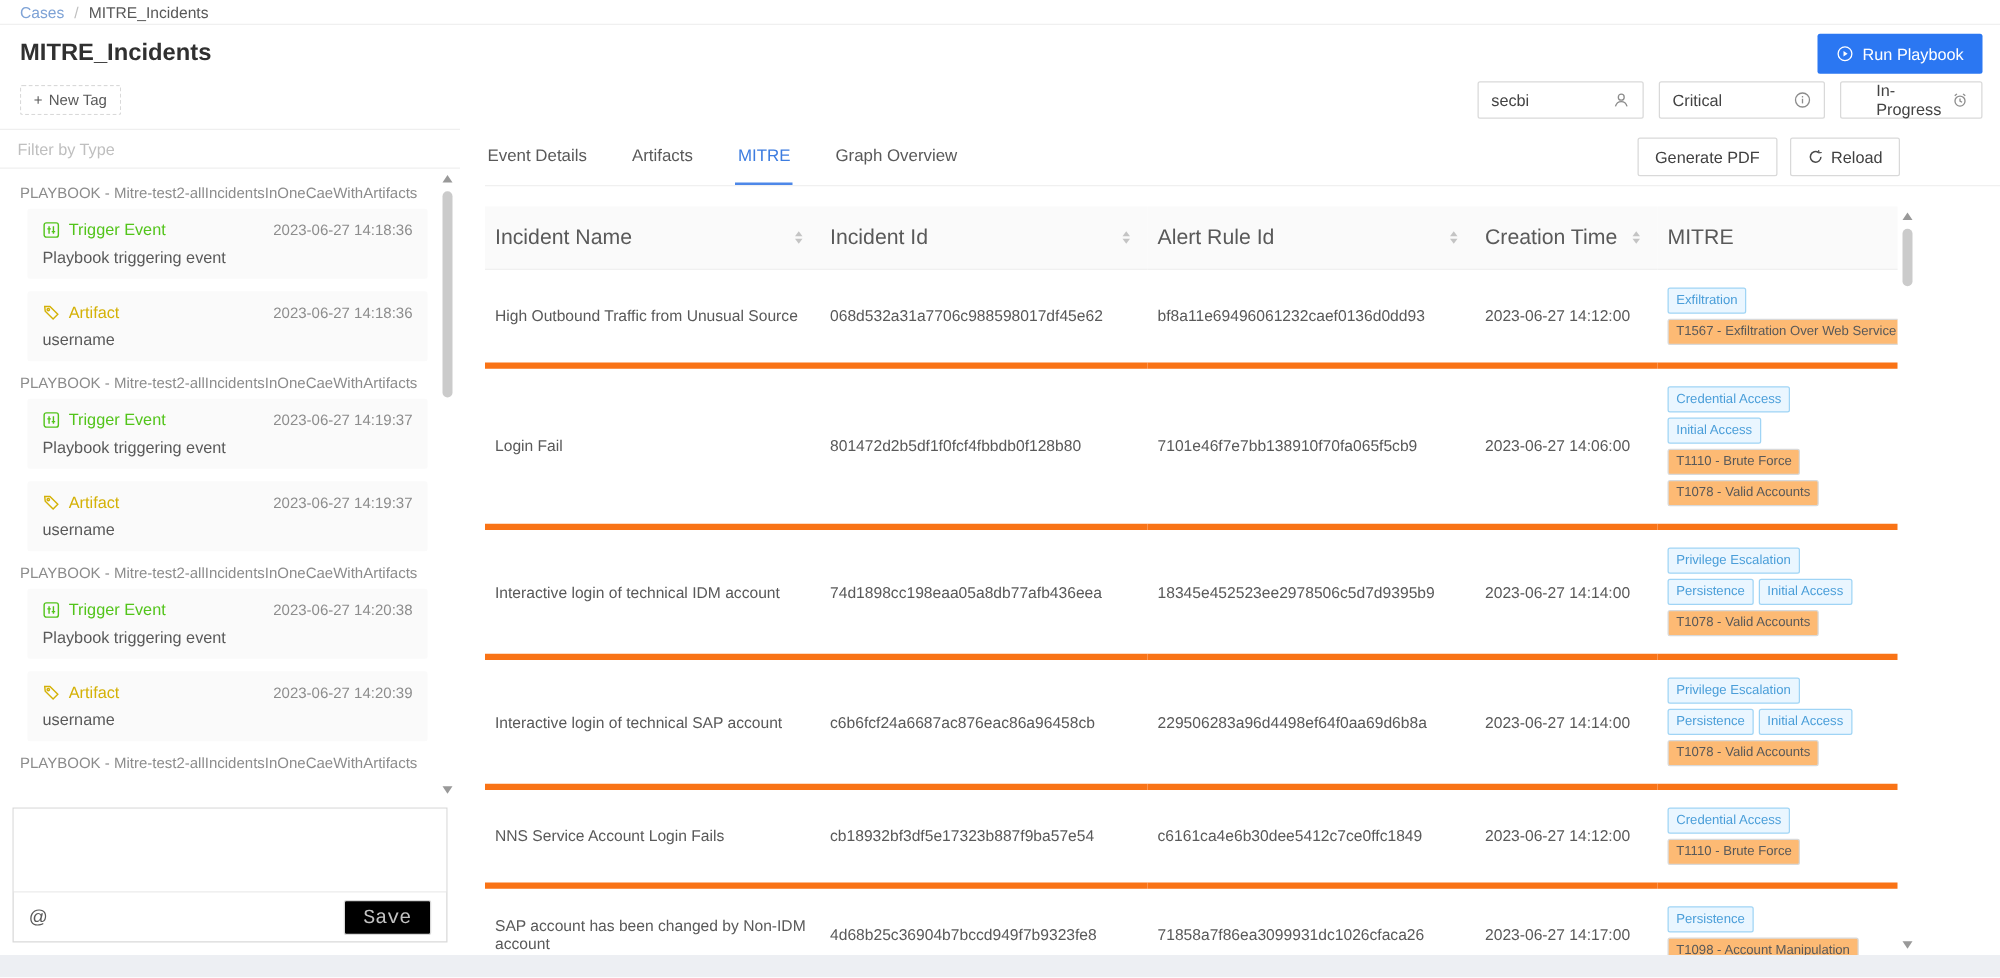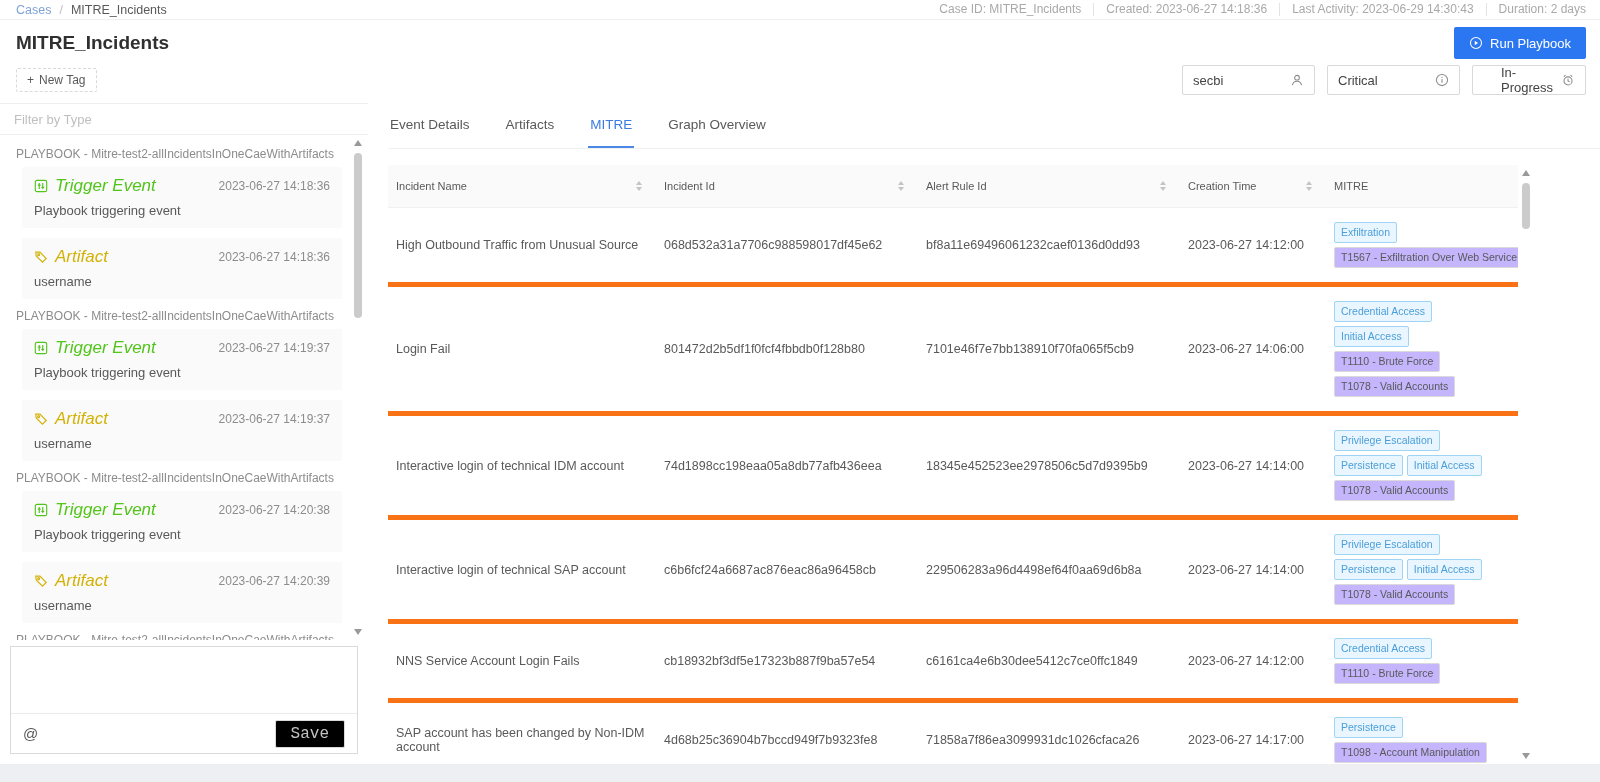--- a/index.html
+++ b/index.html
@@ -44,21 +44,21 @@
   .content{flex:1;display:flex;min-height:0;}
   .sidebar{width:368px;flex:none;display:flex;flex-direction:column;min-height:0;}
   .filter-input{height:32px;border:none;border-top:1px solid #efefef;border-bottom:1px solid #efefef;
     padding:0 14px;font-size:13px;font-family:inherit;color:#0f766e;outline:none;flex:none;width:100%;}
   .filter-input::placeholder{color:#bfbfbf;}
   .list-region{flex:1;min-height:0;position:relative;overflow:hidden;padding:2px 26px 0 14px;}
   .group-header{font-size:12px;color:#8c8c8c;margin:10px 0 6px 2px;white-space:nowrap;}
   .event-card{background:#fafafa;border-radius:2px;padding:9px 12px 10px;margin:0 0 10px 8px;cursor:pointer;}
   .card-head{display:flex;align-items:center;}
   .card-icon{display:flex;margin-right:7px;}
-  .card-type{font-size:17px;font-style:italic;}
+  .card-type{font-size:13px;}
   .card-type.trigger{color:#52c41a;}
   .card-type.artifact{color:#d4b106;}
   .card-time{margin-left:auto;font-size:12px;color:#8c8c8c;text-align:center;}
   .card-desc{margin-top:7px;font-size:13px;color:#595959;}
 
   .comment-box{flex:none;margin:6px 10px 10px 10px;height:108px;border:1px solid #d9d9d9;
     display:flex;flex-direction:column;background:#fff;}
   .comment-input{flex:1;border:none;resize:none;outline:none;padding:8px 10px;font-family:inherit;font-size:13px;}
   .comment-footer{flex:none;height:40px;border-top:1px solid #ececec;display:flex;align-items:center;
     justify-content:space-between;padding:0 12px;}
@@ -73,35 +73,35 @@
   .tab{display:flex;align-items:center;font-size:13.5px;color:#595959;cursor:pointer;
     border-bottom:2px solid transparent;padding:0 2px;}
   .tab.active{color:#3c7ce0;border-bottom-color:#4d87e8;}
   .main-actions{margin-left:auto;display:flex;gap:10px;}
   .btn-outline{display:flex;align-items:center;gap:6px;background:#fff;border:1px solid #d9d9d9;
     border-radius:2px;height:31px;padding:0 13px;font-size:13px;color:#404040;font-family:inherit;cursor:pointer;}
 
   
   .table-wrap{flex:1;min-height:0;position:relative;overflow:hidden;margin:16px 68px 0 0;padding-right:14px;}
   table{width:100%;border-collapse:separate;border-spacing:0;table-layout:fixed;}
-  th{background:#fafafa;font-weight:normal;text-align:left;font-size:11px;color:#595959;
+  th{background:#fafafa;font-weight:normal;text-align:left;font-size:17px;color:#595959;
     padding:15px 8px;border-bottom:1px solid #f0f0f0;}
   .th-inner{display:flex;align-items:center;justify-content:space-between;}
   .sorter{display:inline-flex;flex-direction:column;gap:2px;margin-left:8px;margin-right:6px;}
   .caret-up{width:0;height:0;border-left:3.5px solid transparent;border-right:3.5px solid transparent;
     border-bottom:4.5px solid #c4c4c4;}
   .caret-down{width:0;height:0;border-left:3.5px solid transparent;border-right:3.5px solid transparent;
     border-top:4.5px solid #c4c4c4;}
   td{padding:14px 8px;border-bottom:5px solid #f97316;font-size:12.5px;color:#595959;
     vertical-align:middle;overflow:hidden;}
   .tag-row{display:flex;flex-wrap:wrap;gap:4px;}
   .tag-row+.tag-row{margin-top:4px;}
   .tag{display:inline-block;border-radius:2px;padding:2px 6px;font-size:10.5px;line-height:15px;white-space:nowrap;}
   .tag-tactic{background:#eaf6ff;border:1px solid #9fd4f5;color:#4a9ed9;}
-  .tag-technique{background:#c4b5fd;border:1px solid #d9d9d9;color:#595959;}
+  .tag-technique{background:#fdba74;border:1px solid #d9d9d9;color:#595959;}
 
   
   .scrollbar{position:absolute;right:0;top:0;bottom:0;width:12px;}
   .sb-side{right:4px;}
   .sb-thumb{position:absolute;left:2px;width:8px;background:#cbcbcb;border-radius:4px;}
   .sb-arrow{position:absolute;left:2px;width:0;height:0;border-left:4px solid transparent;
     border-right:4px solid transparent;}
   .sb-arrow.up{top:5px;border-bottom:6px solid #999;}
   .sb-arrow.down{bottom:5px;border-top:6px solid #999;}
   .sb-side .sb-thumb{top:18px;height:165px;}
@@ -111,26 +111,20 @@
 <body>
 
 <div class="app">
 
   <div class="topbar">
     <div class="breadcrumb">
       <span class="crumb-link">Cases</span>
       <span class="crumb-sep">/</span>
       <span class="crumb-current">MITRE_Incidents</span>
     </div>
-    <div class="case-meta" id="case-meta">
-        <span class="meta-item">Case ID: MITRE_Incidents</span>
-        <span class="meta-item">Created: 2023-06-27 14:18:36</span>
-        <span class="meta-item">Last Activity: 2023-06-29 14:30:43</span>
-        <span class="meta-item">Duration: 2 days</span>
-      </div>
   </div>
 
   <div class="header-row">
     <h1 class="page-title">MITRE_Incidents</h1>
     <button class="btn-primary">
       <span class="select-icon">
         <svg width="14" height="14" viewBox="0 0 16 16">
             <circle cx="8" cy="8" r="6.3" fill="none" stroke="#fff" stroke-width="1.2"></circle>
             <path d="M6.6 5.4l3.8 2.6-3.8 2.6z" fill="#fff"></path>
           </svg>
@@ -282,20 +276,34 @@
     </aside>
 
     <section class="main">
       <div class="tabs-row">
         <div class="tabs" id="tabs">
             <div class="tab">Event Details</div>
             <div class="tab">Artifacts</div>
             <div class="tab active">MITRE</div>
             <div class="tab">Graph Overview</div>
           </div>
+        <div class="main-actions">
+          <button class="btn-outline">
+            <span>Generate PDF</span>
+          </button>
+          <button class="btn-outline">
+            <span class="select-icon">
+              <svg width="13" height="13" viewBox="0 0 16 16" fill="none" stroke="#4a4a4a" stroke-width="1.5">
+                  <path d="M13.2 8A5.2 5.2 0 1 1 10.9 3.7"></path>
+                  <path d="M10.9 1.4l.4 2.7 2.7-.4" stroke-width="1.2"></path>
+                </svg>
+            </span>
+            <span>Reload</span>
+          </button>
+        </div>
       </div>
 
       <div class="table-wrap">
         <table>
           <colgroup>
             <col style="width:268px">
               <col style="width:262px">
               <col style="width:262px">
               <col style="width:146px">
               <col>

